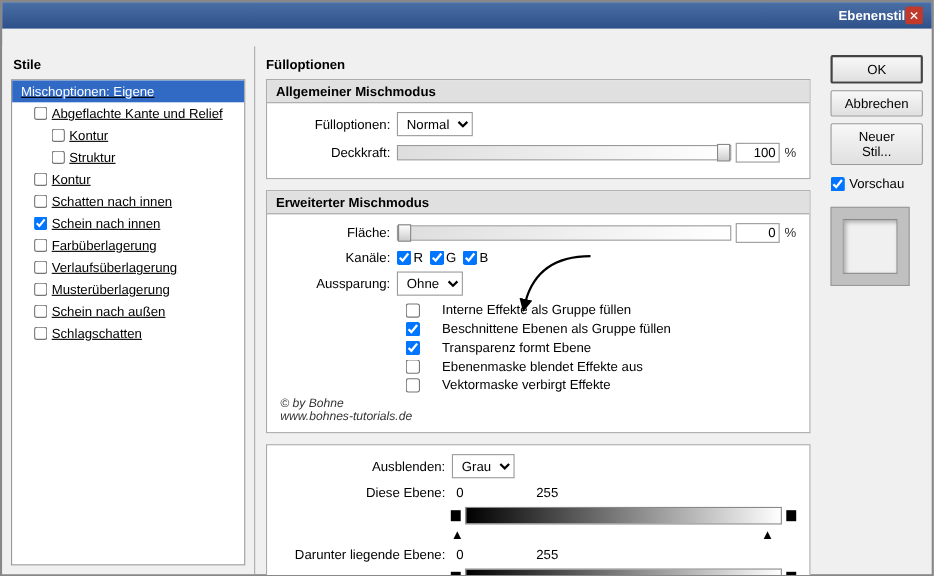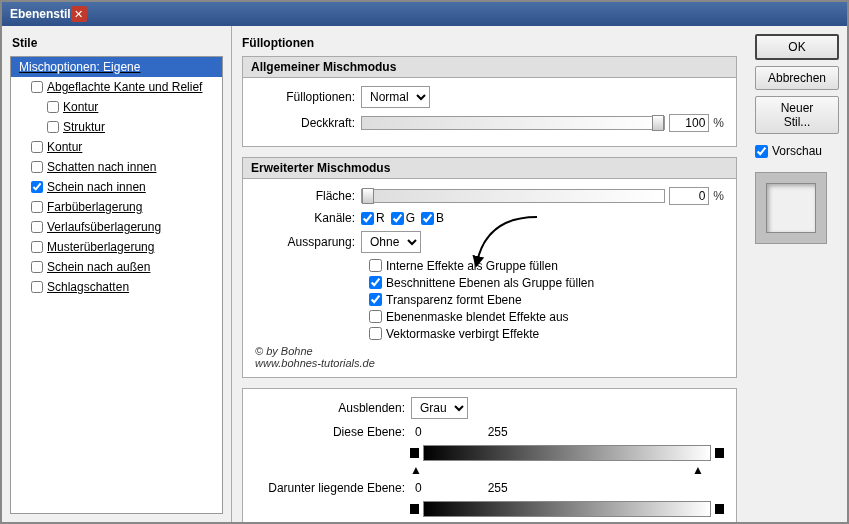--- a/index.html
+++ b/index.html
@@ -1,24 +1,24 @@
 <!DOCTYPE html>
 <html><head>
   <meta charset="utf-8">
   <style>
     * { box-sizing: border-box; margin: 0; padding: 0; }
     body { background: #c0c0c0; font-family: 'Segoe UI', Tahoma, Arial, sans-serif; font-size: 12px; color: #000; width: 849px; height: 524px; overflow: hidden; }
     
     .window { width: 849px; height: 524px; background: #f0f0f0; border: 2px solid #888; display: flex; flex-direction: column; }
     
-    .title-bar { background: linear-gradient(to bottom, #4a6fa5, #2d5088); color: white; padding: 4px 8px; display: flex; align-items: center; justify-content: flex-start; height: 24px; }
+    .title-bar { background: linear-gradient(to bottom, #4a6fa5, #2d5088); color: white; padding: 4px 8px; display: flex; align-items: center; justify-content: flex-end; height: 24px; }
     .title-bar-title { font-size: 12px; font-weight: bold; }
     .title-bar-close { background: #c0392b; border: none; color: white; width: 16px; height: 16px; cursor: pointer; font-size: 11px; display: flex; align-items: center; justify-content: center; border-radius: 2px; }
     
-    .content { display: flex; flex: 1; overflow: hidden; }
+    .content { display: flex; flex: 1; overflow: hidden; margin-top: 16px; }
     
     
     .left-panel { width: 230px; background: #f0f0f0; border-right: 1px solid #aaa; display: flex; flex-direction: column; padding: 8px; }
     .styles-label { font-weight: bold; margin-bottom: 4px; padding: 2px; }
     .style-list { flex: 1; border: 1px solid #999; background: white; overflow-y: auto; text-decoration: underline; }
     .style-item { padding: 3px 8px; cursor: pointer; display: flex; align-items: center; gap: 4px; }
     .style-item.selected { background: #316ac5; color: white; }
     .style-item.indented { padding-left: 20px; }
     .style-item.indented2 { padding-left: 36px; }
     .style-item input[type="checkbox"] { margin: 0; width: 12px; height: 12px; }
@@ -48,21 +48,21 @@
     .slider-container { display: flex; align-items: center; gap: 4px; flex: 1; }
     .slider { -webkit-appearance: none; appearance: none; height: 14px; background: linear-gradient(to right, #ddd, #fff); border: 1px solid #999; flex: 1; outline: none; cursor: pointer; }
     .slider::-webkit-slider-thumb { -webkit-appearance: none; width: 12px; height: 16px; background: linear-gradient(to bottom, #fff, #ccc); border: 1px solid #888; cursor: pointer; }
     
     .num-value { width: 40px; text-align: right; border: 1px solid #999; padding: 1px 3px; font-size: 12px; }
     .unit { color: #333; }
     
     .channels-row { display: flex; align-items: center; gap: 6px; }
     .channel-check { display: flex; align-items: center; gap: 2px; }
     
-    .checkbox-row { display: flex; align-items: flex-start; gap: 4px; margin-bottom: 3px; padding-left: 4px; }
+    .checkbox-row { display: flex; align-items: flex-end; gap: 20px; margin-bottom: 3px; padding-left: 4px; }
     .checkbox-row input { margin: 0; }
     
     
     .blend-section { border: 1px solid #aaa; background: white; margin-bottom: 6px; }
     .blend-content { padding: 8px 12px; }
     
     .gradient-full { width: 100%; height: 16px; background: linear-gradient(to right, #000 0%, #fff 100%); border: 1px solid #888; }
   </style>
 </head>
 <body>

